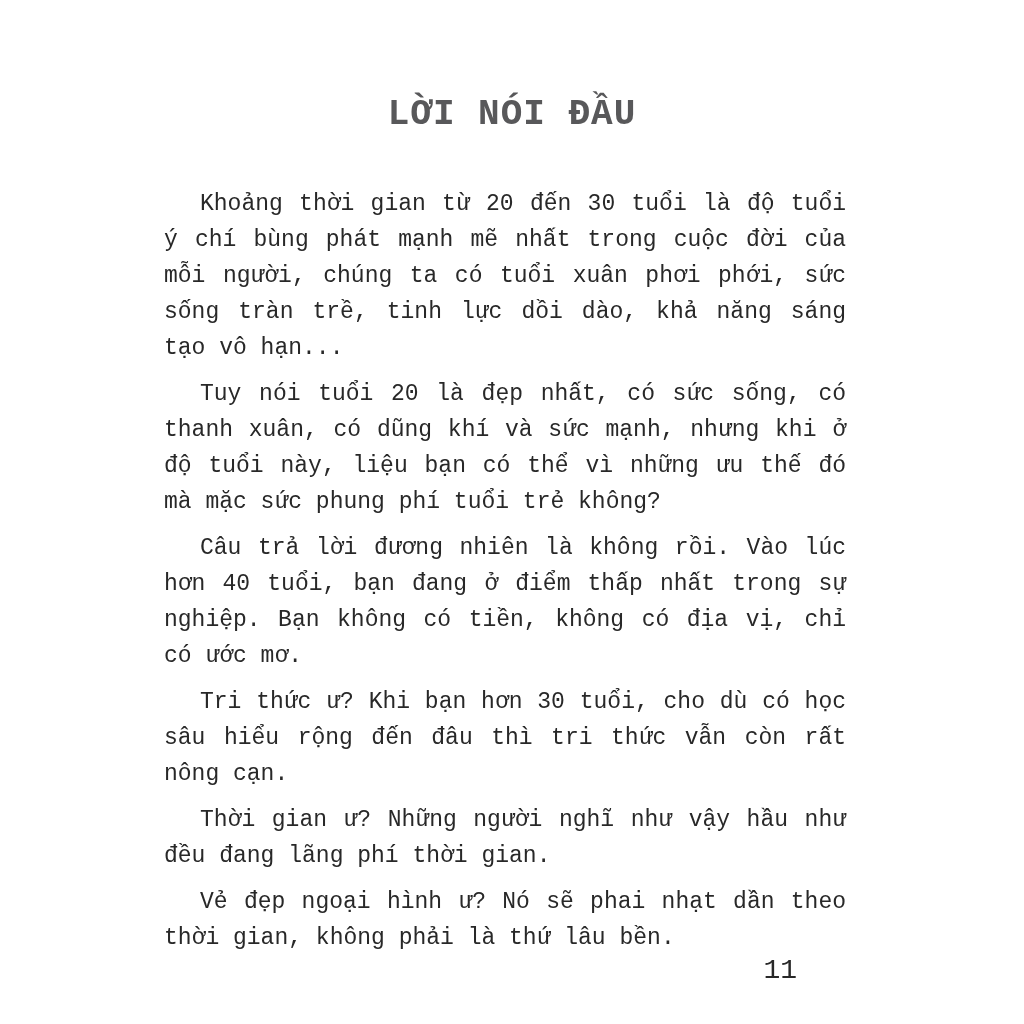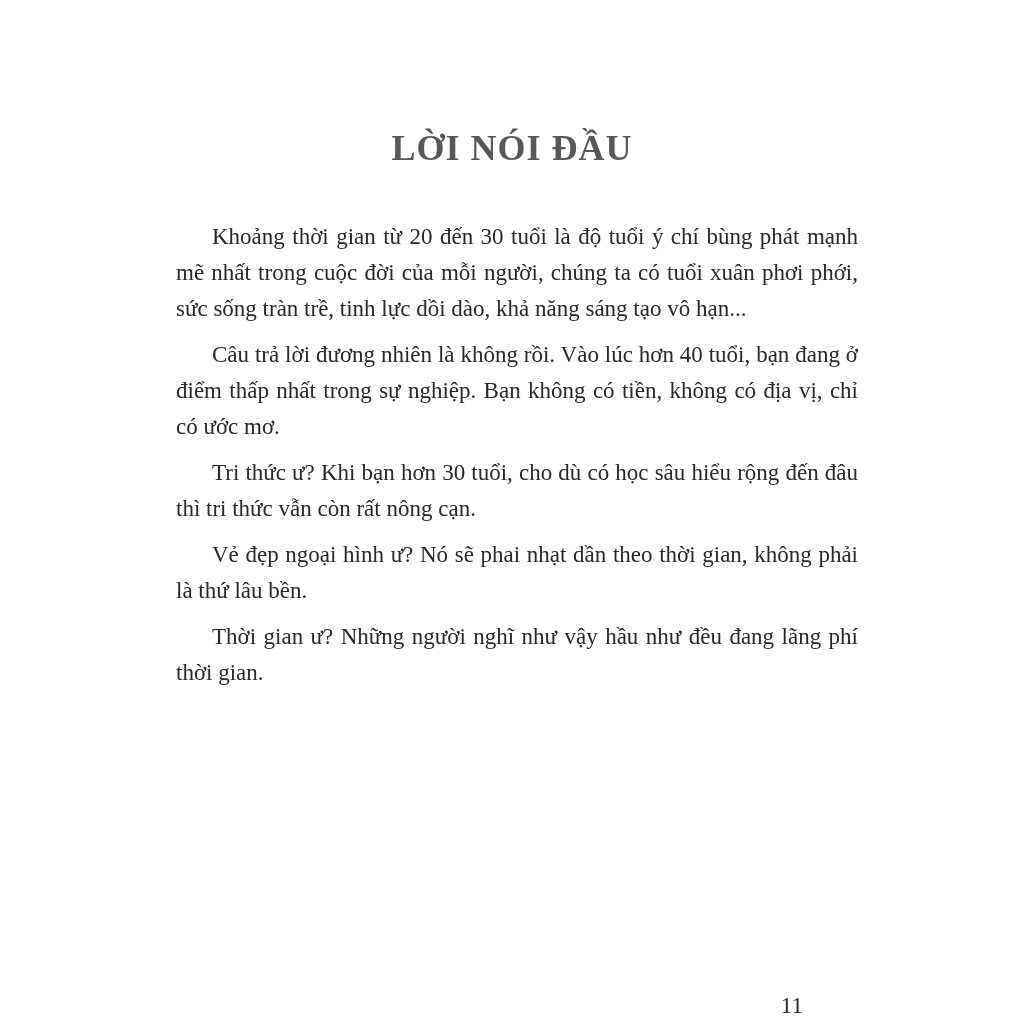--- a/index.html
+++ b/index.html
@@ -5,64 +5,64 @@
   html, body {
     margin: 0;
     padding: 0;
     background: #ffffff;
   }
   .page {
     position: relative;
     width: 1024px;
     height: 992px;
     background: var(--bg, #ffffff);
-    font-family: Liberation Serif, serif;
+    font-family: Liberation Mono, monospace;
     overflow: hidden;
-    margin-top: 33px;
   }
   .title {
     position: absolute;
     top: 94px;
     left: 0;
     width: 100%;
     margin: 0;
     text-align: center;
     font-size: 36px;
     font-weight: bold;
     letter-spacing: 1px;
     color: var(--title-color, #58585a);
   }
   .body-text {
     position: absolute;
     top: 186px;
-    left: 176px;
+    left: 164px;
     width: 682px;
     font-size: 23px;
     line-height: 36px;
     text-align: justify;
     color: var(--body-color, #282828);
   }
   .para {
     margin: 0 0 10px 0;
     text-indent: 36px;
   }
   .page-number {
     position: absolute;
-    right: 221px;
+    right: 227px;
     bottom: 6px;
-    font-size: 23px;
+    font-size: 28px;
     color: var(--body-color, #282828);
   }
 </style>
 </head>
 <body>
 
 <div class="page" style="--bg: #ffffff; --title-color: #58585a; --body-color: #282828;">
   <h1 class="title">LỜI NÓI ĐẦU</h1>
   <div class="body-text">
     <p class="para">Khoảng thời gian từ 20 đến 30 tuổi là độ tuổi ý chí bùng phát mạnh mẽ nhất trong cuộc đời của mỗi người, chúng ta có tuổi xuân phơi phới, sức sống tràn trề, tinh lực dồi dào, khả năng sáng tạo vô hạn...</p>
+    <p class="para">Tuy nói tuổi 20 là đẹp nhất, có sức sống, có thanh xuân, có dũng khí và sức mạnh, nhưng khi ở độ tuổi này, liệu bạn có thể vì những ưu thế đó mà mặc sức phung phí tuổi trẻ không?</p>
     <p class="para">Câu trả lời đương nhiên là không rồi. Vào lúc hơn 40 tuổi, bạn đang ở điểm thấp nhất trong sự nghiệp. Bạn không có tiền, không có địa vị, chỉ có ước mơ.</p>
     <p class="para">Tri thức ư? Khi bạn hơn 30 tuổi, cho dù có học sâu hiểu rộng đến đâu thì tri thức vẫn còn rất nông cạn.</p>
+    <p class="para">Thời gian ư? Những người nghĩ như vậy hầu như đều đang lãng phí thời gian.</p>
     <p class="para">Vẻ đẹp ngoại hình ư? Nó sẽ phai nhạt dần theo thời gian, không phải là thứ lâu bền.</p>
-    <p class="para">Thời gian ư? Những người nghĩ như vậy hầu như đều đang lãng phí thời gian.</p>
   </div>
   <div class="page-number">11</div>
 </div>
 
 </body></html>

